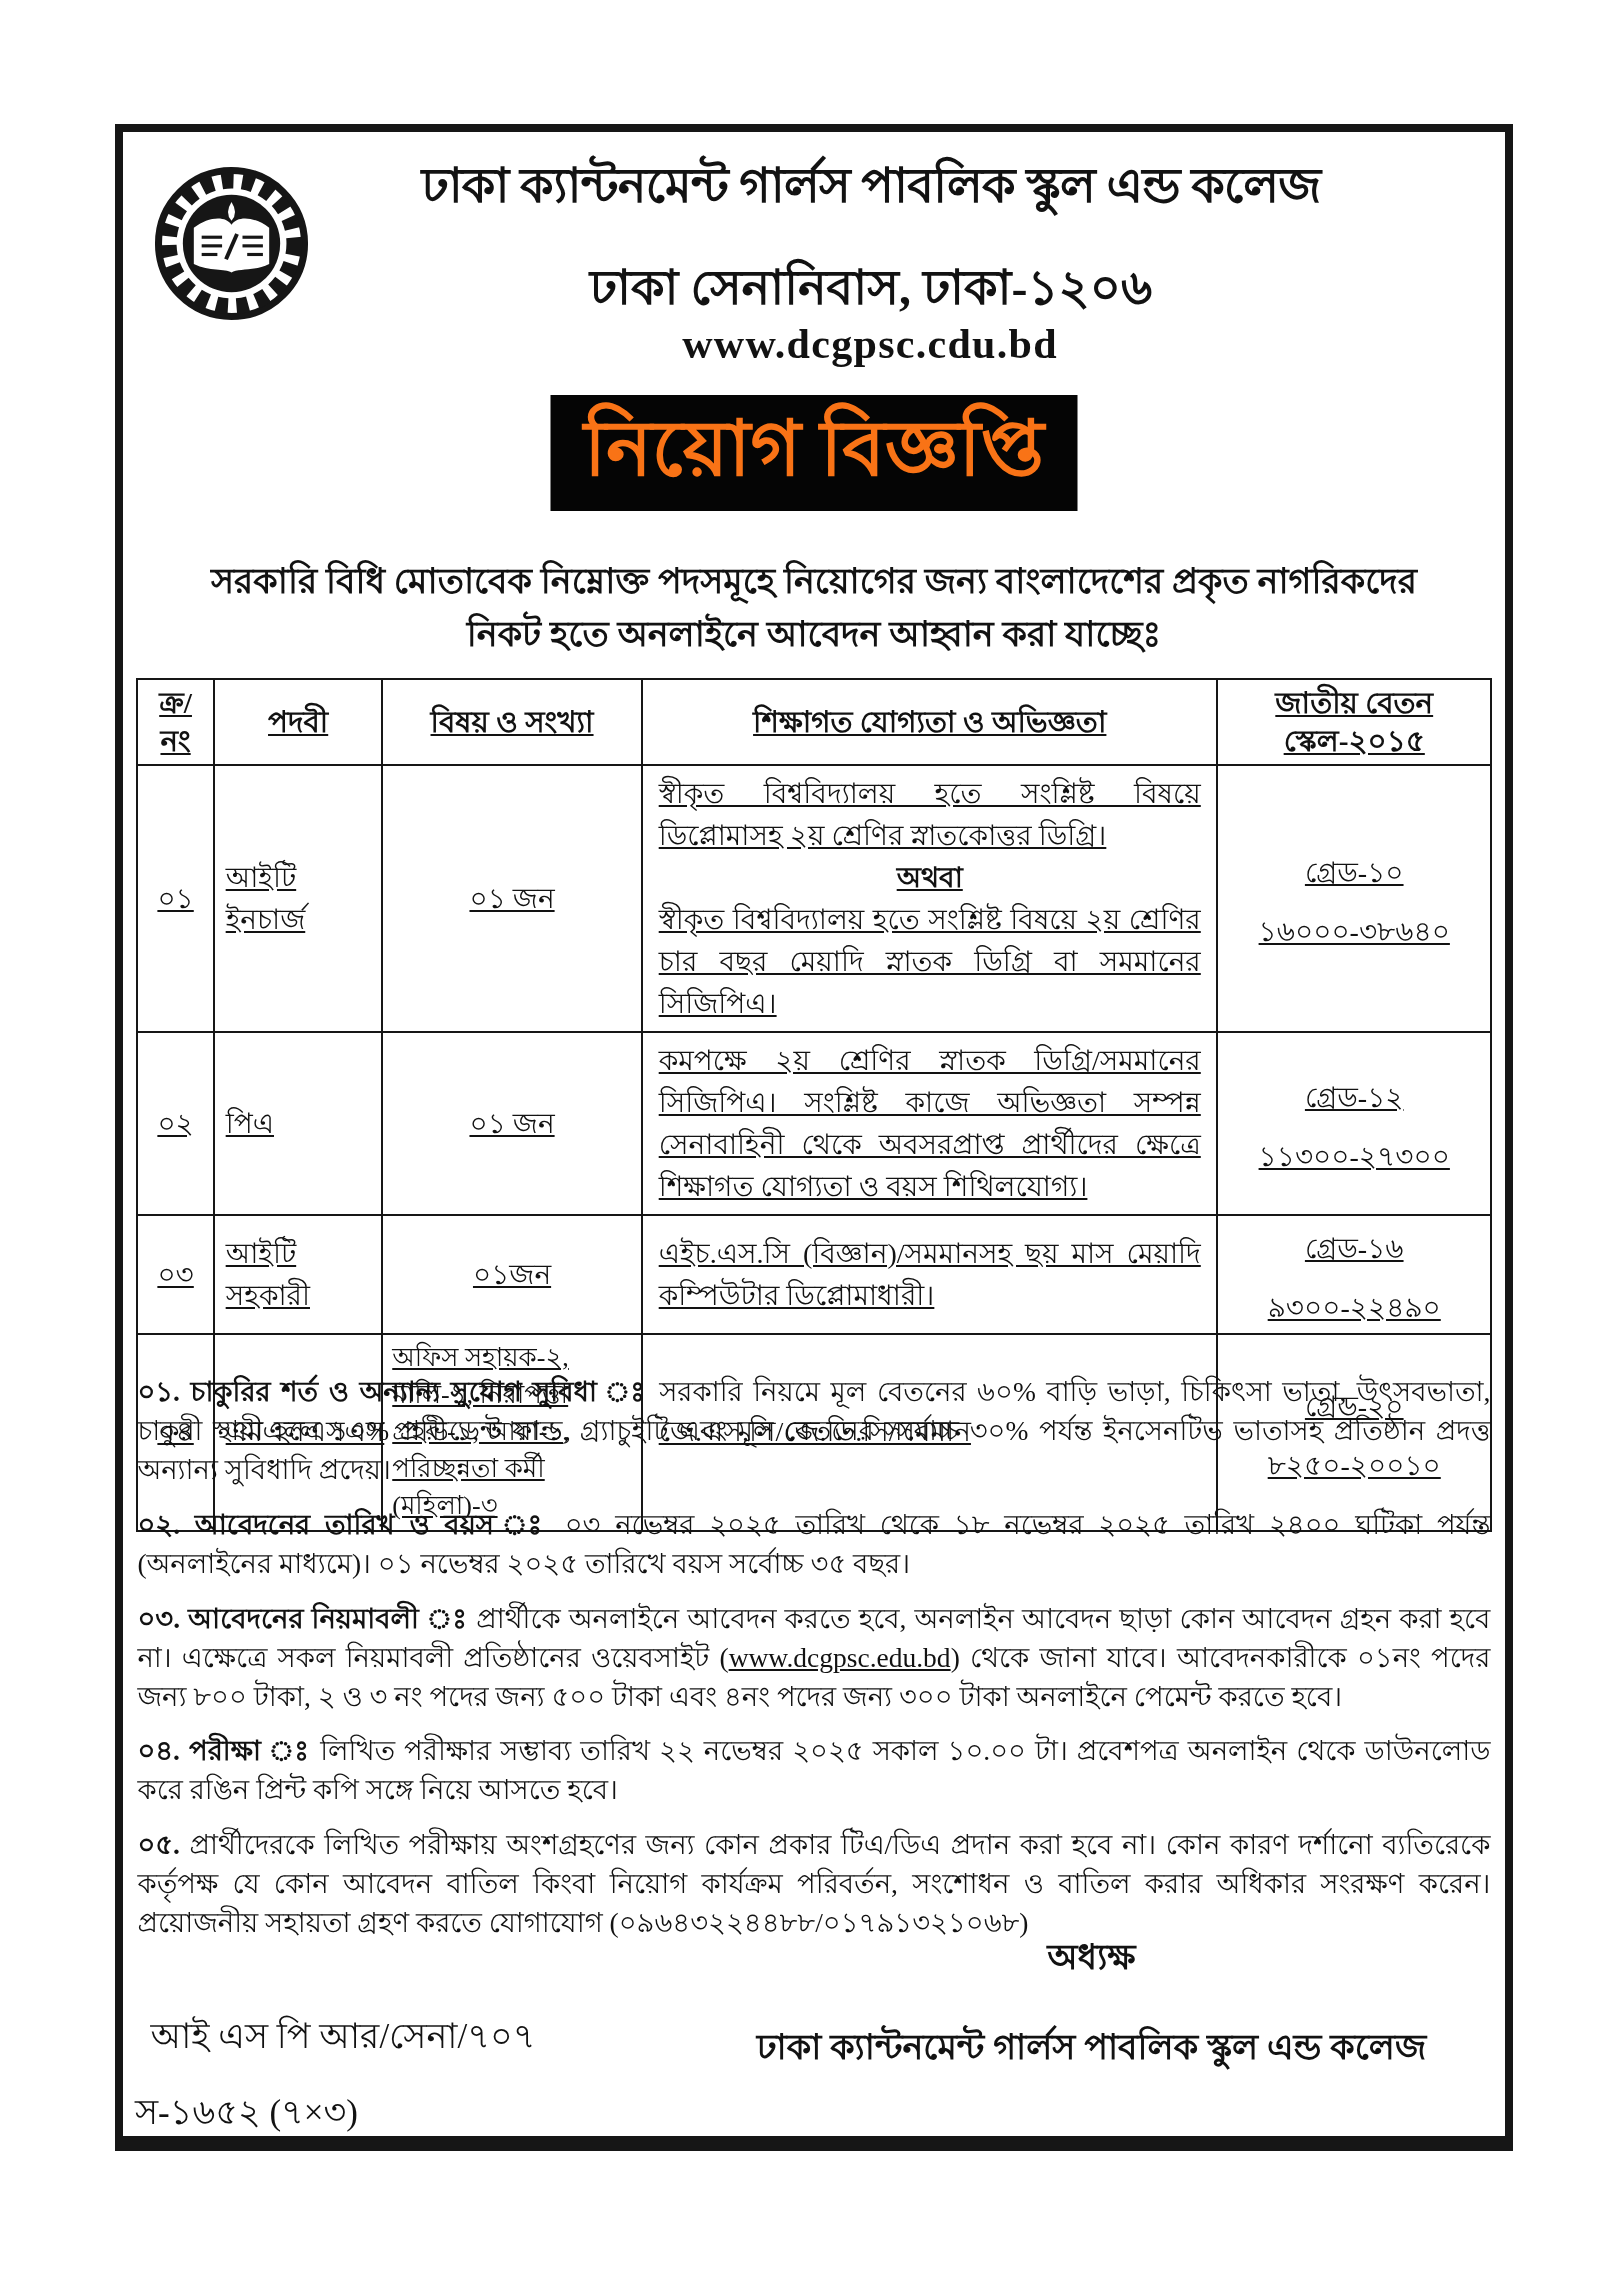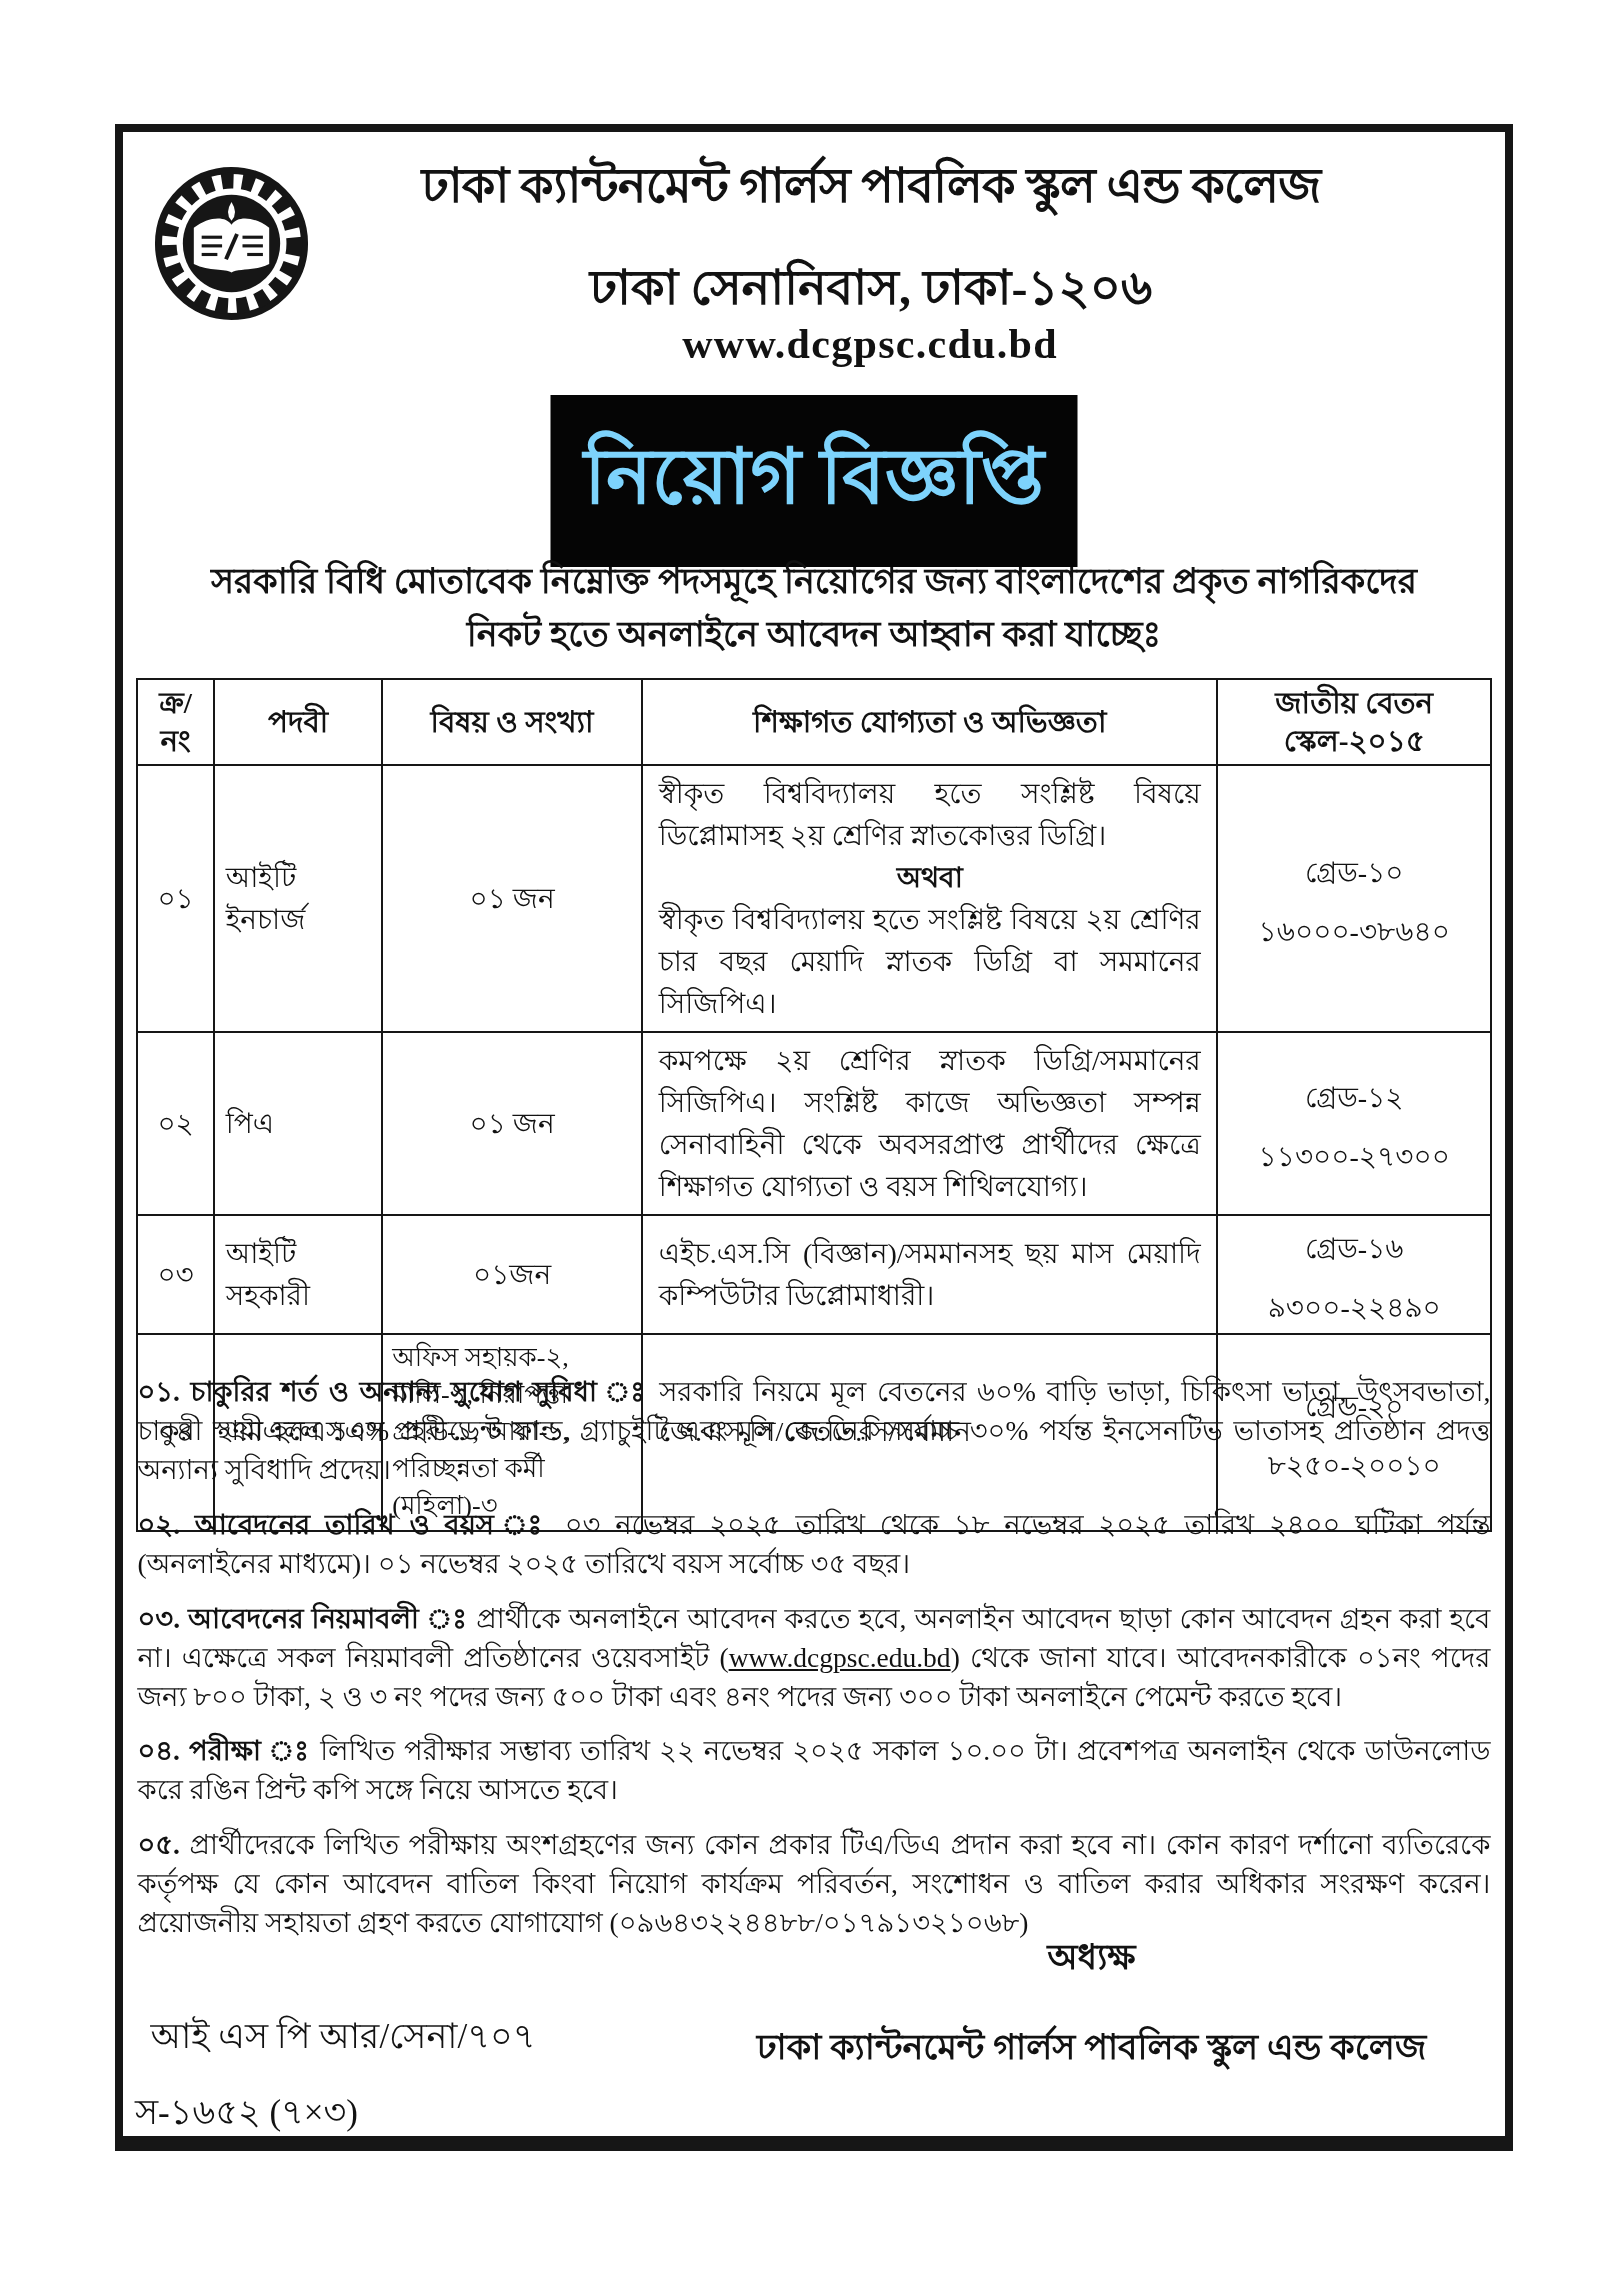--- a/index.html
+++ b/index.html
@@ -15,27 +15,27 @@
   }
   
   .logo{position:absolute;left:30px;top:33px;width:157px;height:157px;}
   .org-name{position:absolute;top:17px;left:118px;right:3.9px;text-align:center;
     font-size:48px;font-weight:bold;letter-spacing:-0.7px;white-space:nowrap;}
   .address{position:absolute;top:119px;left:118px;right:3.9px;text-align:center;
     font-size:48px;font-weight:bold;}
   .website{position:absolute;top:188px;left:116px;right:3.9px;text-align:center;
     font-size:42px;font-weight:bold;letter-spacing:1.3px;}
   .banner{position:absolute;top:263px;left:50%;transform:translateX(-50%);
-    width:527px;height:172px;background:#050505;color:#7dd3fc;
+    width:527px;height:116px;background:#050505;color:#f97316;
     display:flex;align-items:center;justify-content:center;
     font-size:77px;font-weight:bold;}
   .intro{position:absolute;top:423px;left:50%;transform:translateX(-50%);
     width:1211px;text-align:center;font-size:35px;font-weight:bold;line-height:1.52;}
   
-  .table-wrap{position:absolute;top:546px;left:13px;width:1356px;}
+  .table-wrap{position:absolute;top:546px;left:13px;width:1356px;text-decoration:underline;}
   table{width:100%;border-collapse:collapse;table-layout:fixed;border:2.6px solid #161616;}
   th,td{border:2px solid #161616;vertical-align:middle;padding:3.9px 9.2px;box-sizing:border-box;}
   th{font-size:29.4px;font-weight:bold;text-align:center;height:80px;line-height:1.3;}
   td{font-size:28px;line-height:1.5;}
   .c-sl{width:5.7%;}.c-post{width:12.4%;}.c-subj{width:19.2%;}.c-qual{width:42.5%;}.c-pay{width:20.2%;}
   td.sl,td.subj,td.pay{text-align:center;}
   td.post{text-align:left;padding-left:10.5px;}
   td.qual{text-align:justify;padding:6.5px 15.7px;}
   td.subj.small{font-size:26px;line-height:1.42;text-align:left;padding:5.2px 9.2px;}
   .qual-or{text-align:center;font-weight:bold;}

